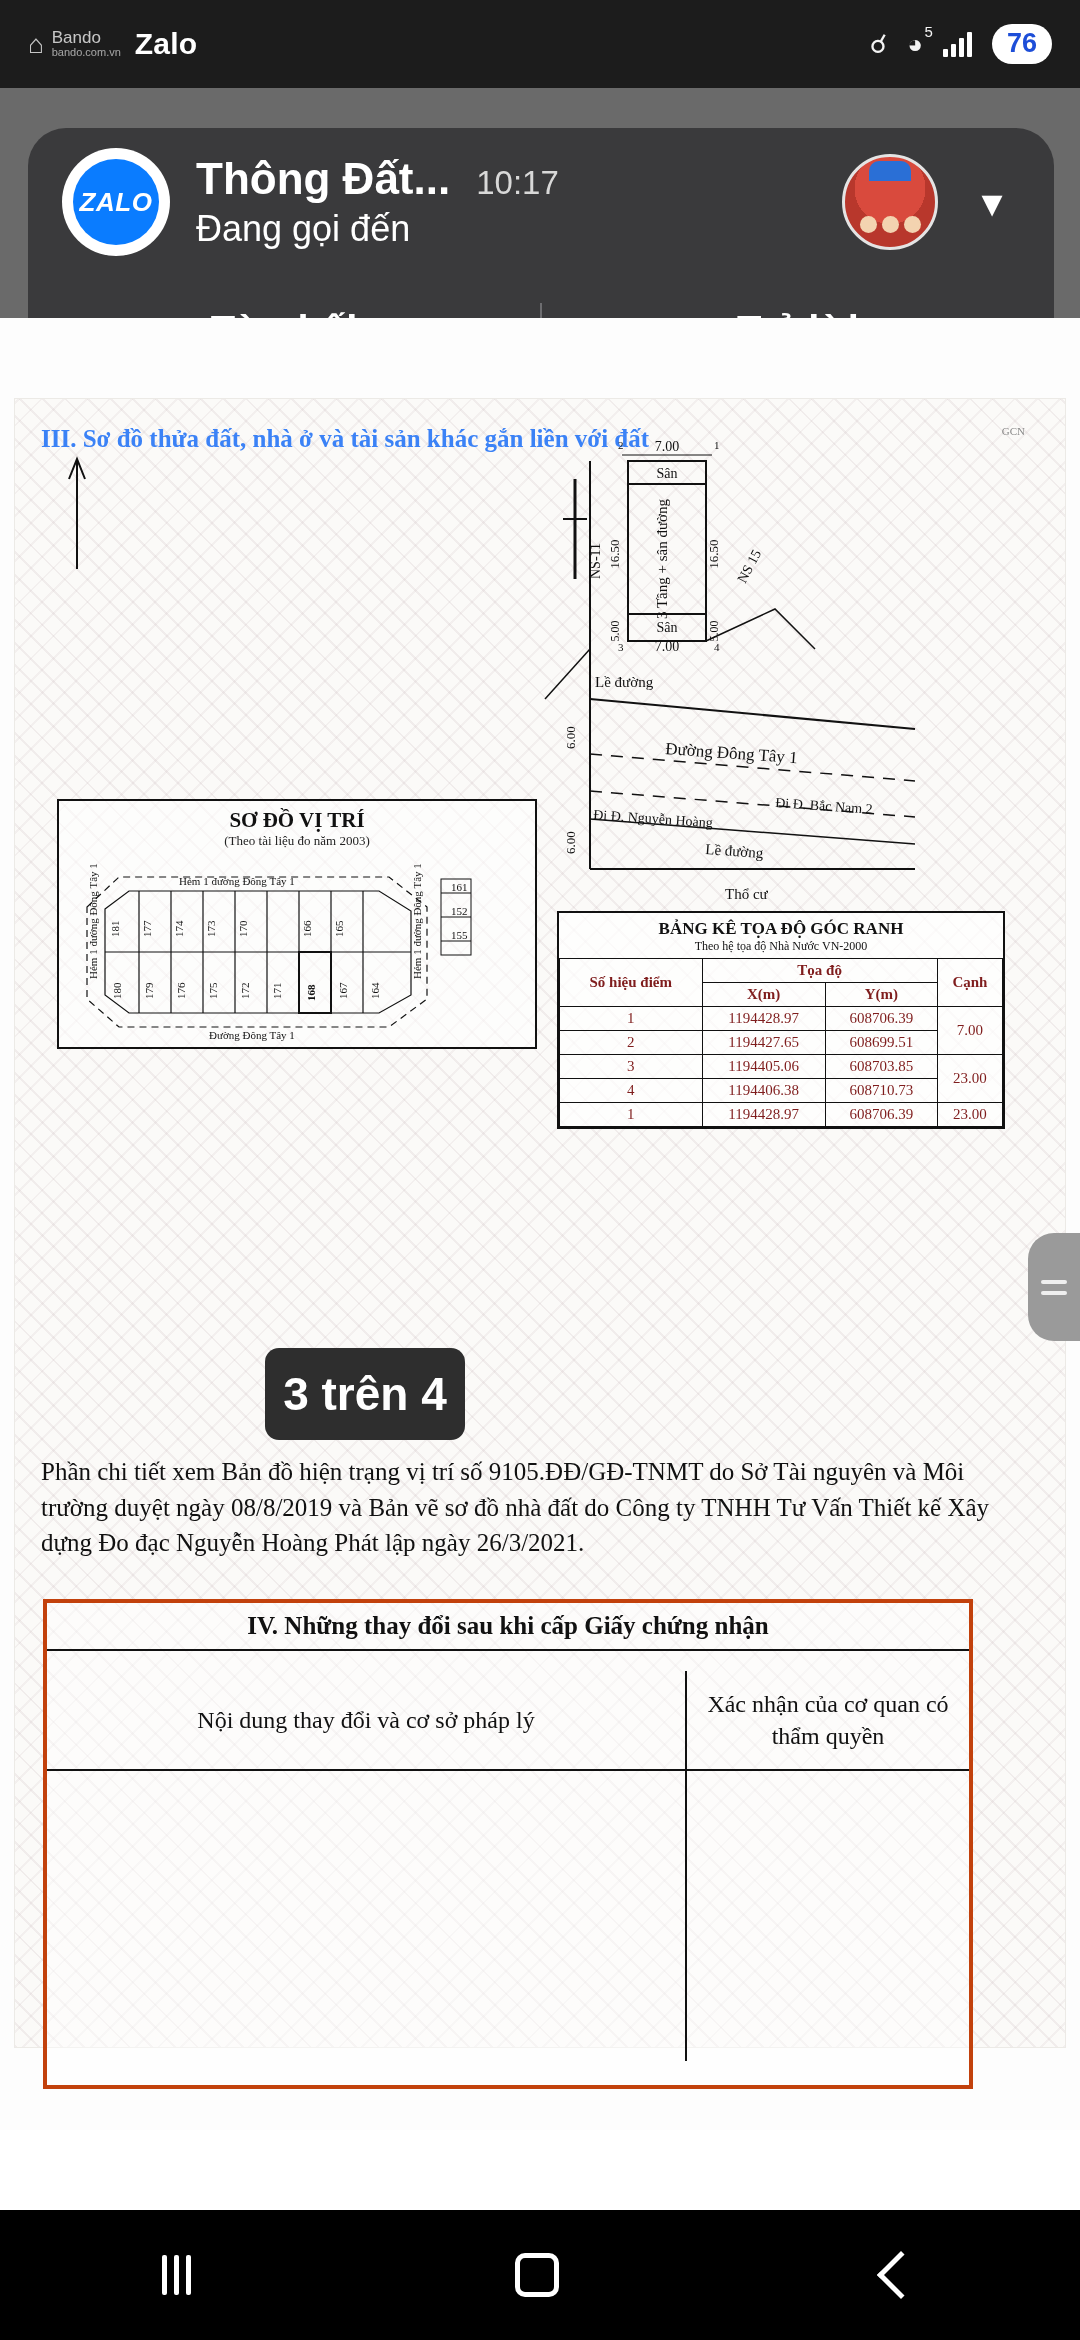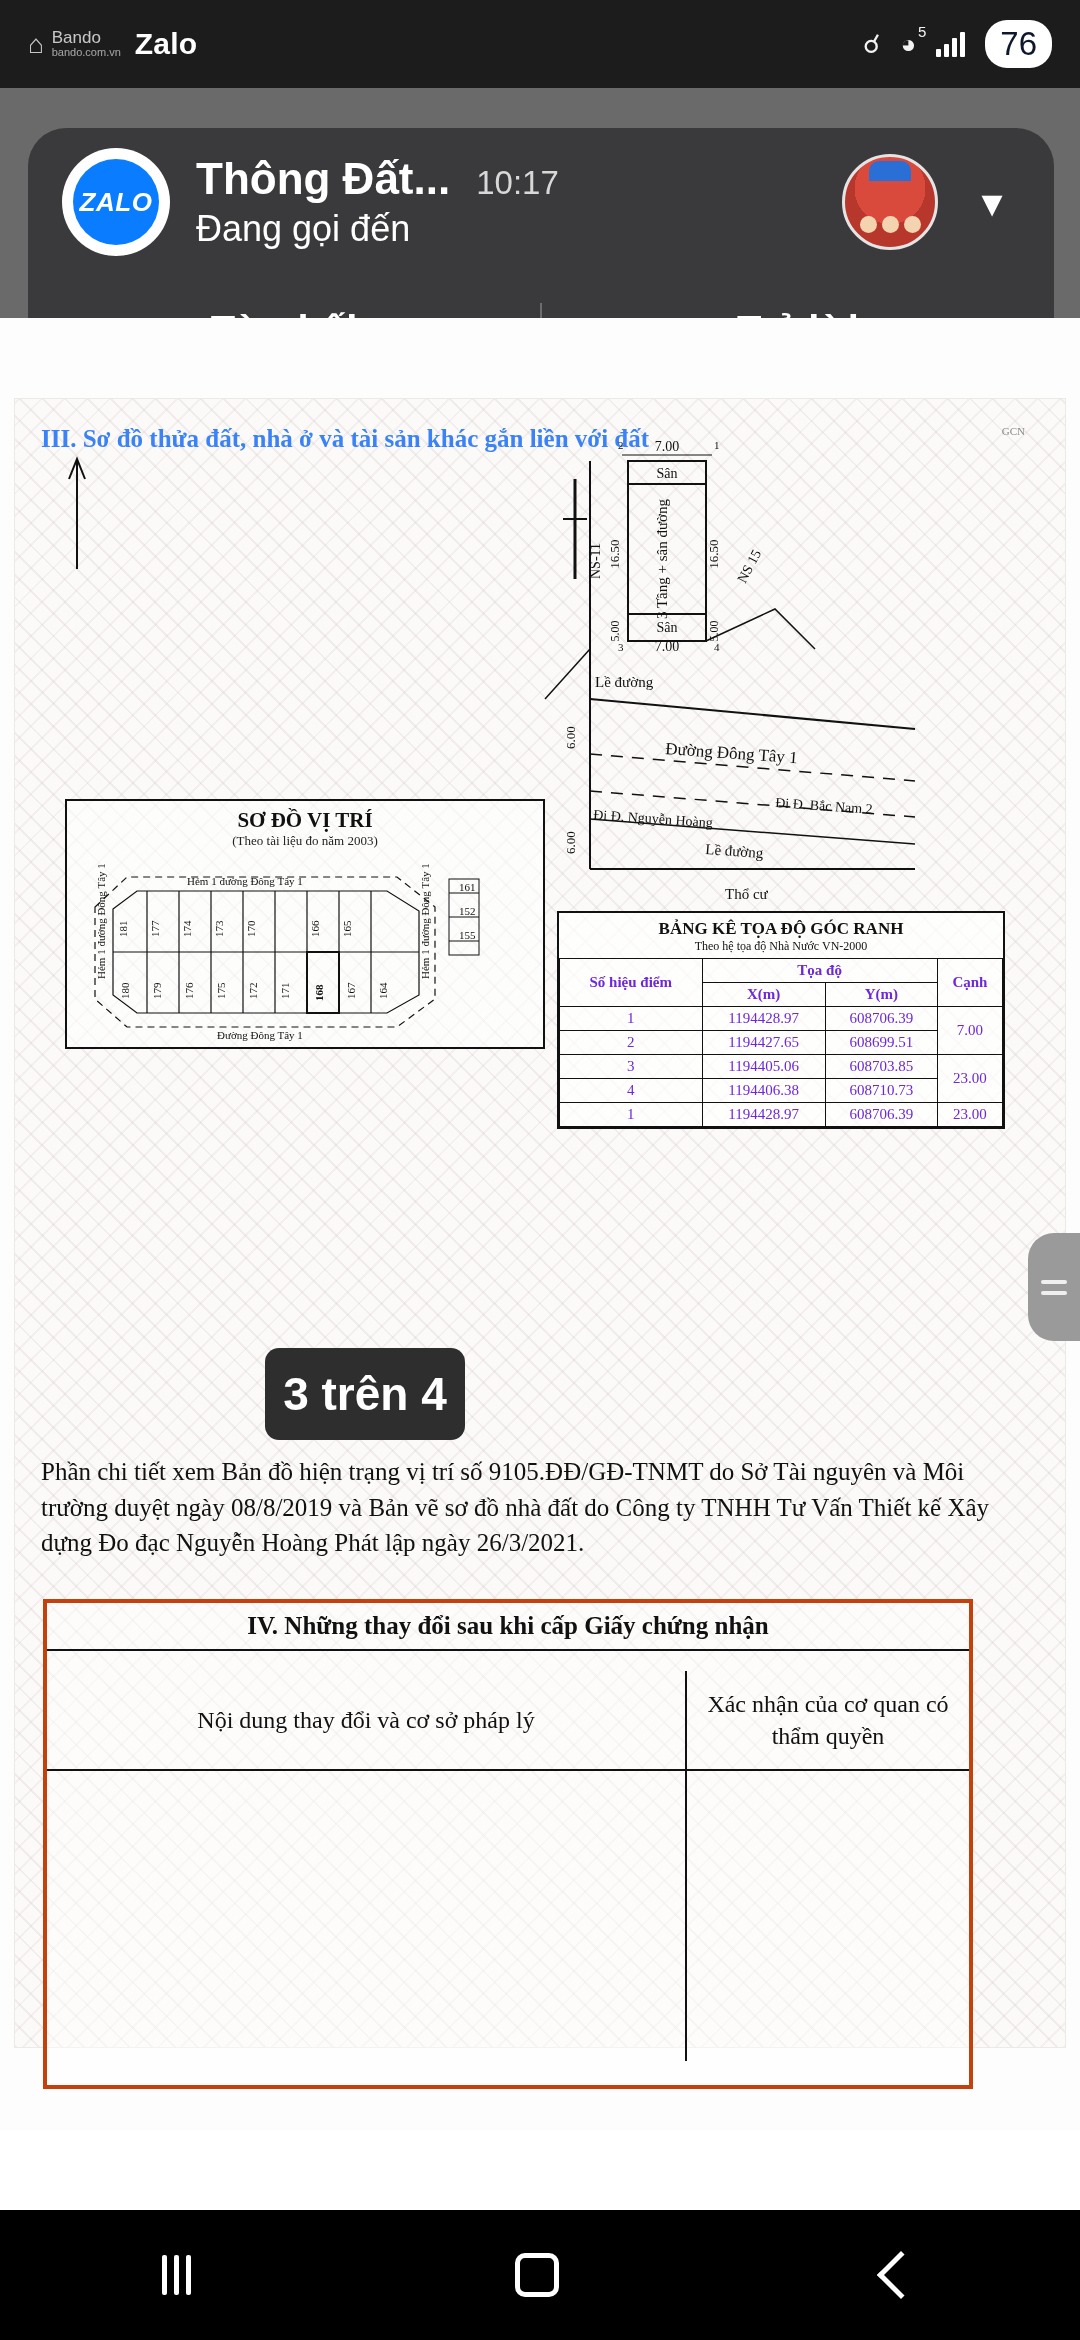--- a/index.html
+++ b/index.html
@@ -22,22 +22,22 @@
   .sb-brand { display: flex; align-items: center; gap: 8px; opacity: .75; }
   .sb-brand-glyph { font-size: 26px; line-height: 1; }
   .sb-brand-txt { font-size: 17px; line-height: 1.05; }
   .sb-brand-txt small { display: block; font-size: 11px; opacity: .8; }
   .sb-app { font-size: 30px; font-weight: 600; letter-spacing: .2px; }
   .sb-right { display: flex; align-items: center; gap: 20px; }
   .sb-ic { font-size: 26px; opacity: .95; }
   .wifi-wrap { position: relative; }
   .wifi-sup { position: absolute; top: -6px; right: -10px; font-size: 15px; }
   .battery {
-    background: #fff; color: #0f172a; border-radius: 22px;
-    font-size: 33px; font-weight: 400; padding: 3px 15px; line-height: 1.25;
+    background: #fff; color: #1d4ed8; border-radius: 22px;
+    font-size: 27px; font-weight: 700; padding: 3px 15px; line-height: 1.25;
   }
   .bars { display: inline-flex; align-items: flex-end; gap: 3px; height: 26px; }
   .bars i { display: block; width: 5px; background: #fff; border-radius: 1px; }
   .bars i:nth-child(1){height:8px}.bars i:nth-child(2){height:13px}
   .bars i:nth-child(3){height:19px}.bars i:nth-child(4){height:25px}
 
   
   .dimband {
     position: absolute; top: 88px; left: 0; width: 1080px; height: 230px;
     background: #6a6a6a;
@@ -121,36 +121,36 @@
     font-family: "Liberation Serif", serif; font-size: 25px; color: #3b82f6; font-weight: 600;
   }
   .tinytop { position:absolute; right: 40px; top: 26px; font-size: 11px; color:#888; font-family:"Liberation Serif",serif;}
 
   
   .plot-svg { position: absolute; left: 0; top: 0; width: 1052px; height: 1010px; }
 
   
   .locbox {
     position: absolute; left: 42px; top: 400px; width: 480px; height: 250px;
-    border: 2px solid #111; background: rgba(255,255,255,.55); margin-left: 8px;
+    border: 2px solid #111; background: rgba(255,255,255,.55);
   }
   .loc-title {
     text-align: center; font-family: "Liberation Serif", serif; font-weight: 700;
     font-size: 21px; margin-top: 7px; color: #111;
   }
   .loc-sub { text-align: center; font-family: "Liberation Serif", serif; font-size: 13px; color:#222;}
 
   
   .coordbox {
     position: absolute; left: 542px; top: 512px; width: 448px; border: 2px solid #111;
     background: rgba(255,255,255,.7);
   }
   .coord-title { text-align: center; font-family:"Liberation Serif",serif; font-weight:700; font-size: 17px; padding-top: 6px; color:#111;}
   .coord-sub { text-align:center; font-family:"Liberation Serif",serif; font-size: 12px; color:#111; padding-bottom: 4px;}
-  table.coord { width: 100%; border-collapse: collapse; font-family:"Liberation Serif",serif; font-size: 15px; color:#6d28d9;}
+  table.coord { width: 100%; border-collapse: collapse; font-family:"Liberation Serif",serif; font-size: 15px; color:#7f1d1d;}
   table.coord th, table.coord td { border: 1px solid #111; text-align: center; padding: 3px 2px; font-weight: 400;}
   table.coord th { font-weight: 600; }
 
   .paragraph {
     position: absolute; left: 26px; top: 1055px; width: 990px;
     font-family: "Liberation Serif", serif; font-size: 25px; line-height: 1.42; color: #111;
   }
 
   .sec4 {
     position: absolute; left: 28px; top: 1200px; width: 930px; height: 490px;

